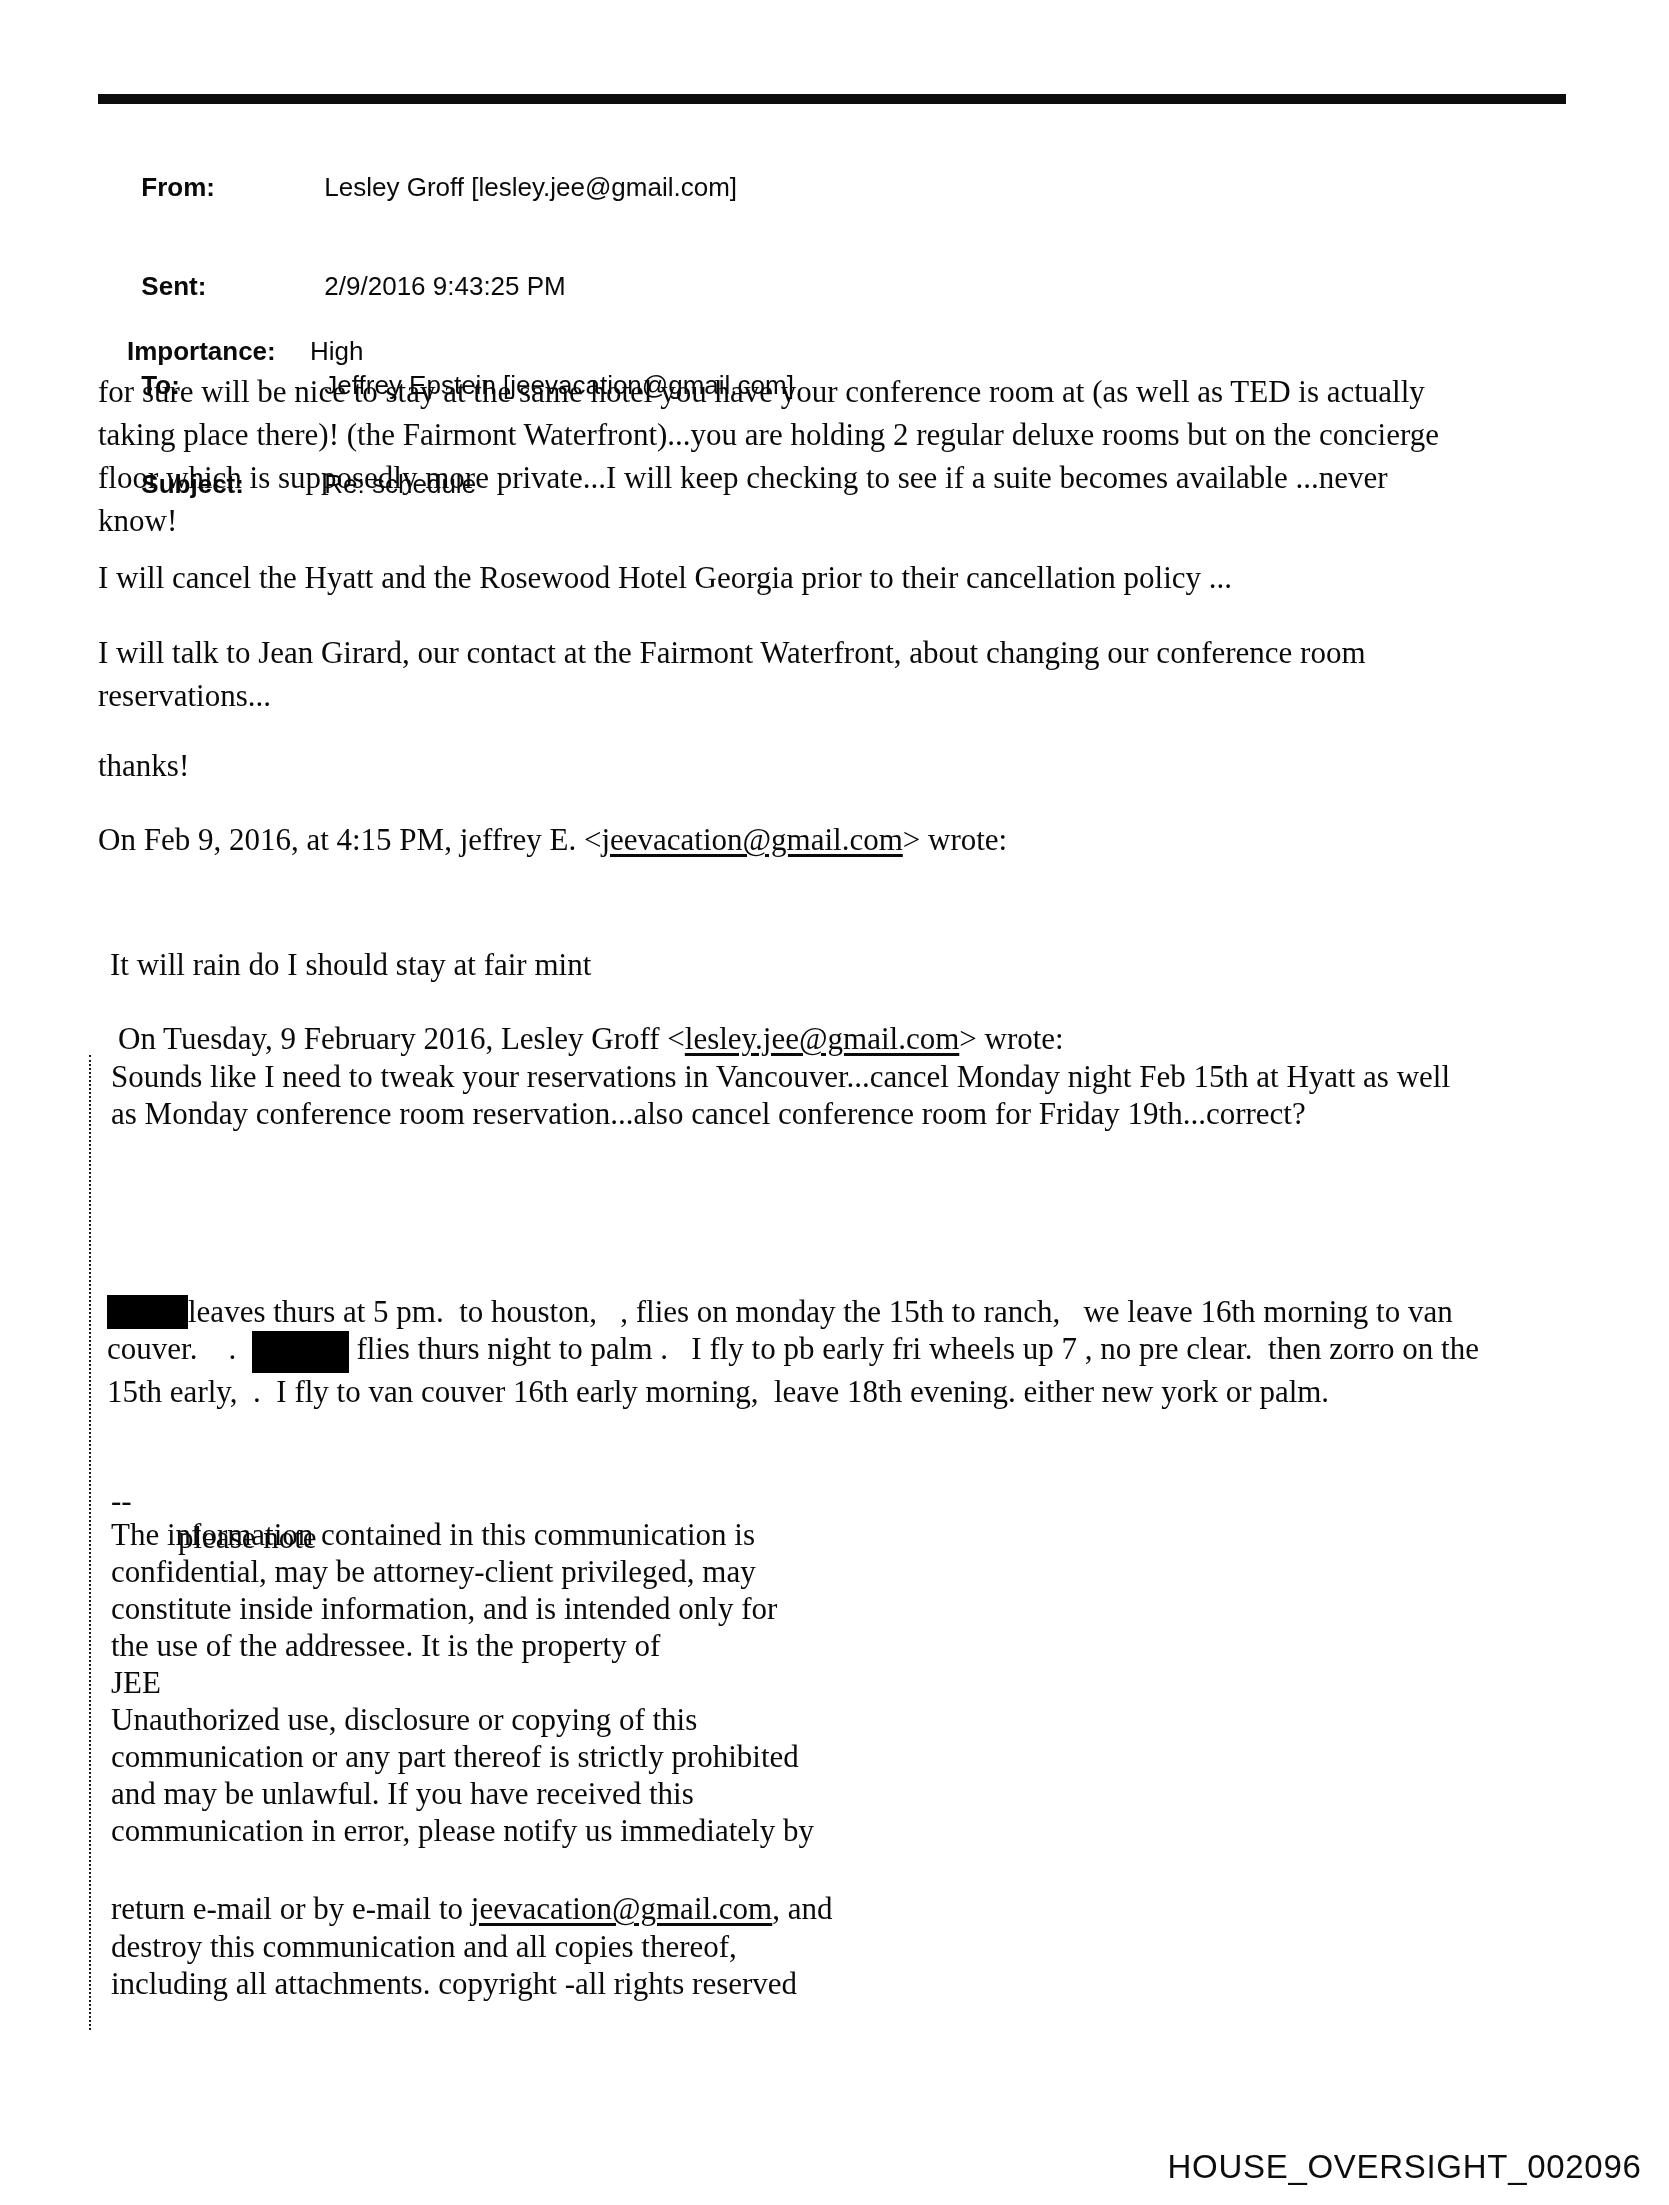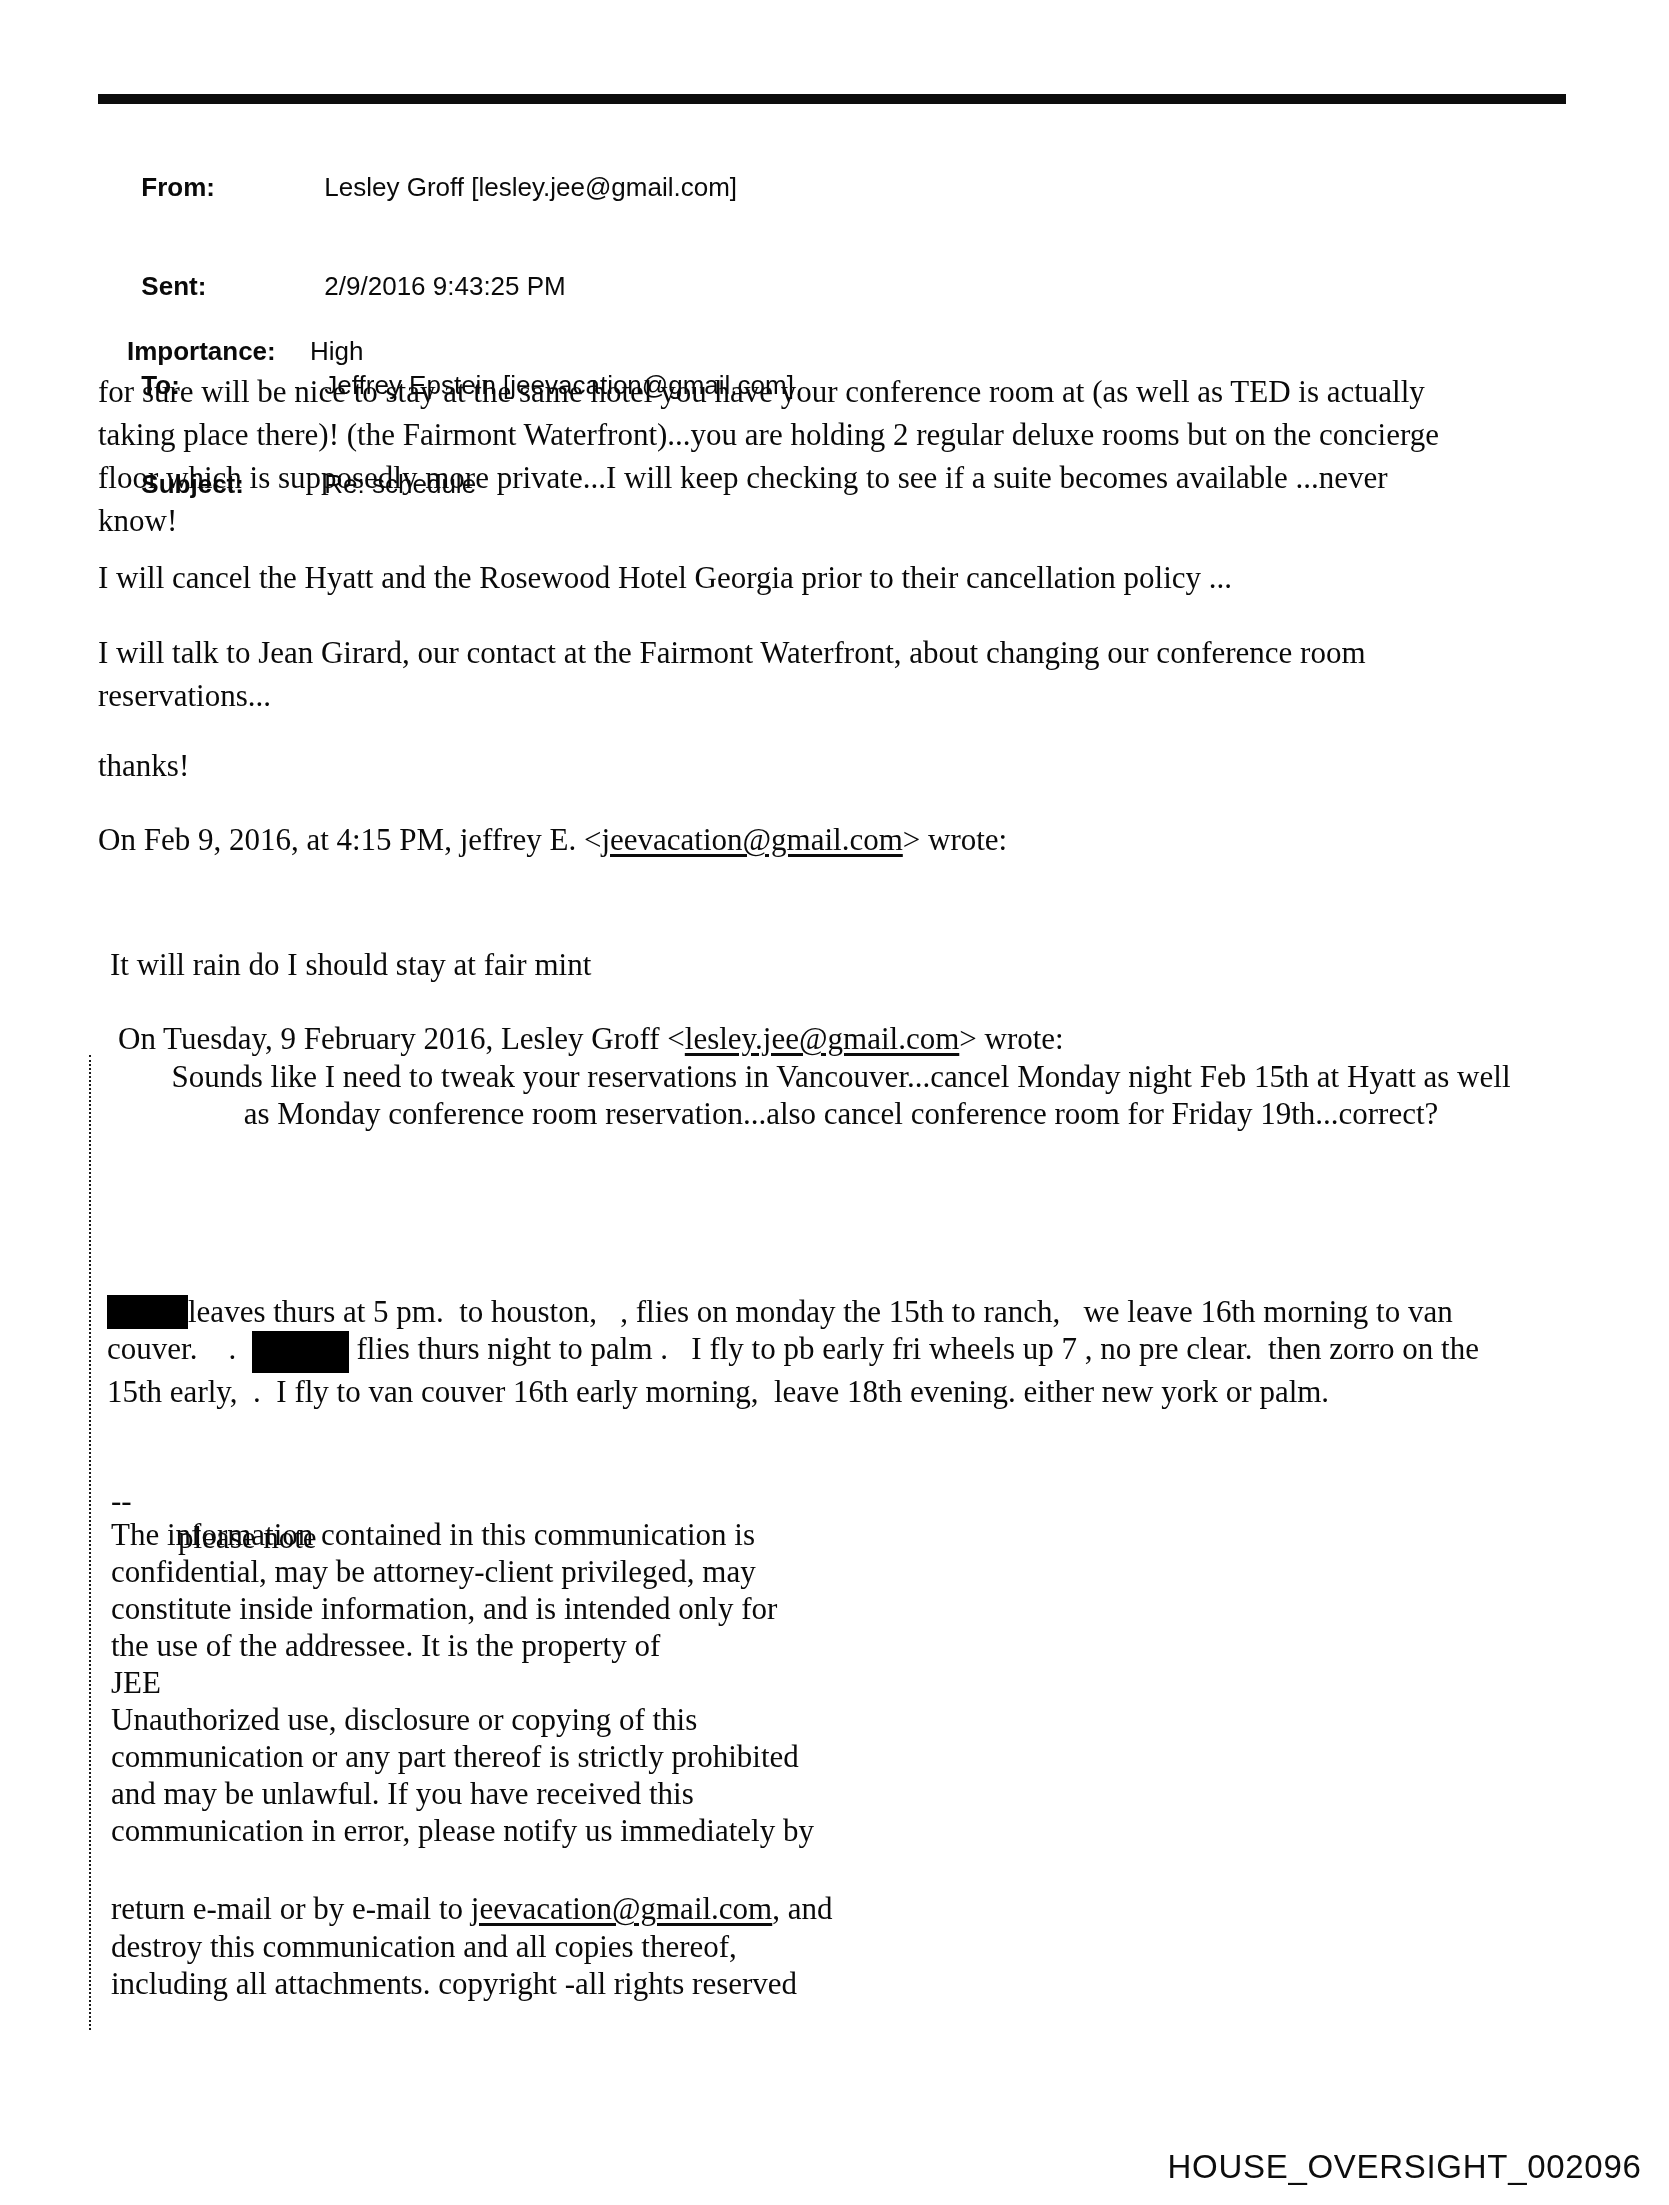--- a/index.html
+++ b/index.html
@@ -70,21 +70,21 @@
   <div class="abs serif lh-wide" style="top:744px;left:98px;">thanks!</div>
 
   <div class="abs serif lh-tight" style="top:821px;left:98px;width:1506px;"><span>On Feb 9, 2016, at 4:15 PM, jeffrey E. &lt;</span><span class="ulink">jeevacation@gmail.com</span><span>&gt; wrote:</span></div>
 
   <div class="abs serif lh-wide" style="top:943px;left:110px;width:1506px;">It will rain do I should stay at fair mint</div>
 
   <div class="abs serif lh-tight" style="top:1020px;left:98px;width:1506px;margin-left:20px;"><span>On Tuesday, 9 February 2016, Lesley Groff &lt;</span><span class="ulink">lesley.jee@gmail.com</span><span>&gt; wrote:</span></div>
 
   <div class="abs quote-border" style="top:1055px;left:89px;"></div>
 
-  <div class="abs serif lh-tight" style="top:1058px;left:111px;width:1460px;text-align:center;">Sounds like I need to tweak your reservations in Vancouver...cancel Monday night Feb 15th at Hyatt as well
+  <div class="abs serif lh-tight" style="top:1058px;left:111px;width:1460px;">Sounds like I need to tweak your reservations in Vancouver...cancel Monday night Feb 15th at Hyatt as well
 as Monday conference room reservation...also cancel conference room for Friday 19th...correct?</div>
 
 
   <div class="abs serif lh-tight" style="top:1293px;left:107px;width:1479px;"><span class="redact" style="width: 81px; height: 34px; vertical-align: -6.5px;"></span><span>leaves thurs at 5 pm.  to houston,   , flies on monday the 15th to ranch,   we leave 16th morning to van
 couver.    .  </span><span class="redact" style="width: 97px; height: 42px; vertical-align: -14.4px;"></span><span> flies thurs night to palm .   I fly to pb early fri wheels up 7 , no pre clear.  then zorro on the
 15th early,  .  I fly to van couver 16th early morning,  leave 18th evening. either new york or palm.</span></div>
 
   <div class="abs serif lh-tight" style="top:1482px;left:111px;">--</div>
 
   <div class="abs serif lh-tight" style="top:1519px;left:178px;">please note</div>

